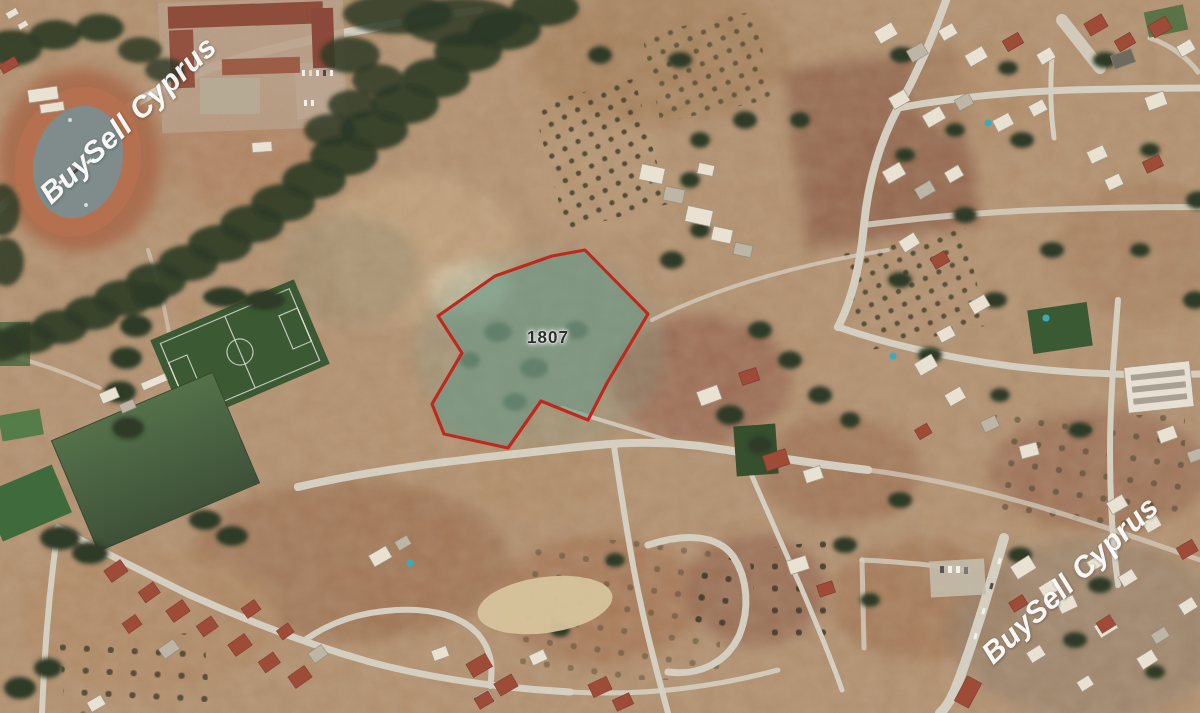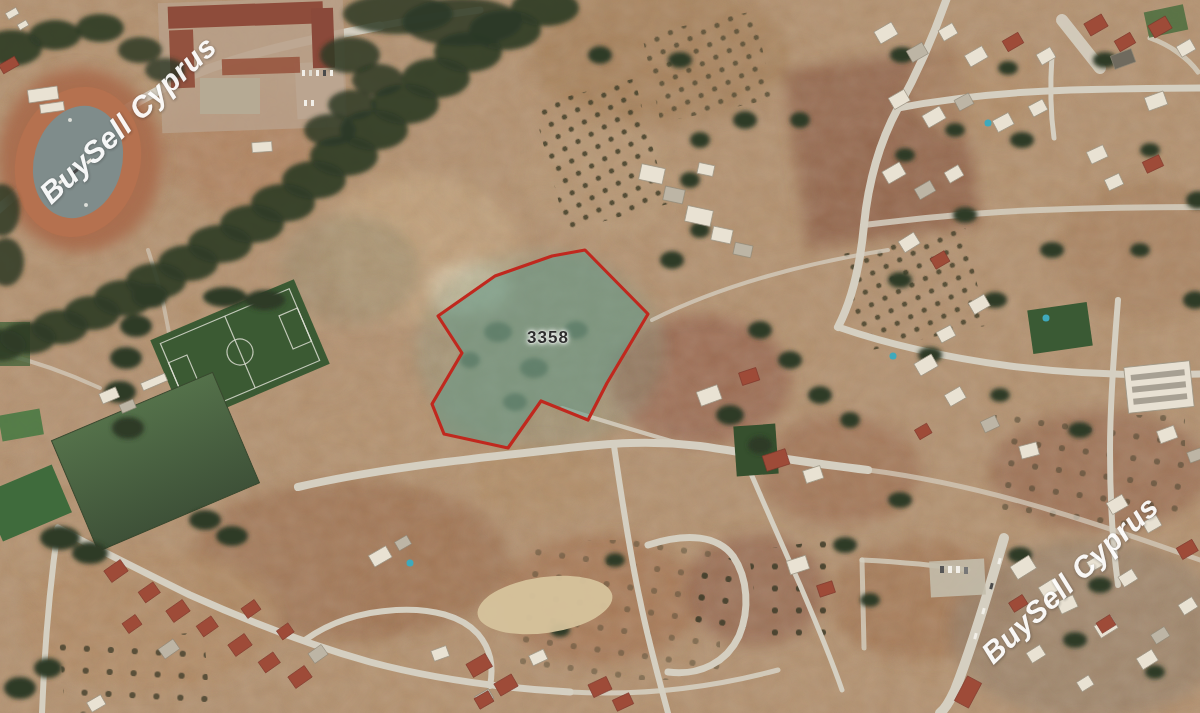--- a/index.html
+++ b/index.html
@@ -395,17 +395,17 @@
     <rect x="972" y="635" width="6" height="3" transform="rotate(-75 975 636)" fill="#f2efe8"></rect>
     <rect x="940" y="566" width="4" height="7" fill="#555"></rect>
         <rect x="948" y="566" width="4" height="7" fill="#f2efe8"></rect>
     <rect x="956" y="566" width="4" height="7" fill="#f2efe8"></rect>
         <rect x="964" y="567" width="4" height="7" fill="#777"></rect>
   </g>
 
   <polygon class="plot-polygon" points="438,316 495,276 552,256 585,250 648,314 607,383 588,420 541,401 508,448 444,434 432,404 462,353"></polygon>
 </svg>
 
-<div class="plot-label">3358</div>
+<div class="plot-label">1807</div>
 
 <div class="watermark wm-tl">BuySell Cyprus</div>
 <div class="watermark wm-br">BuySell Cyprus</div>
 </div>
 
 </body></html>

